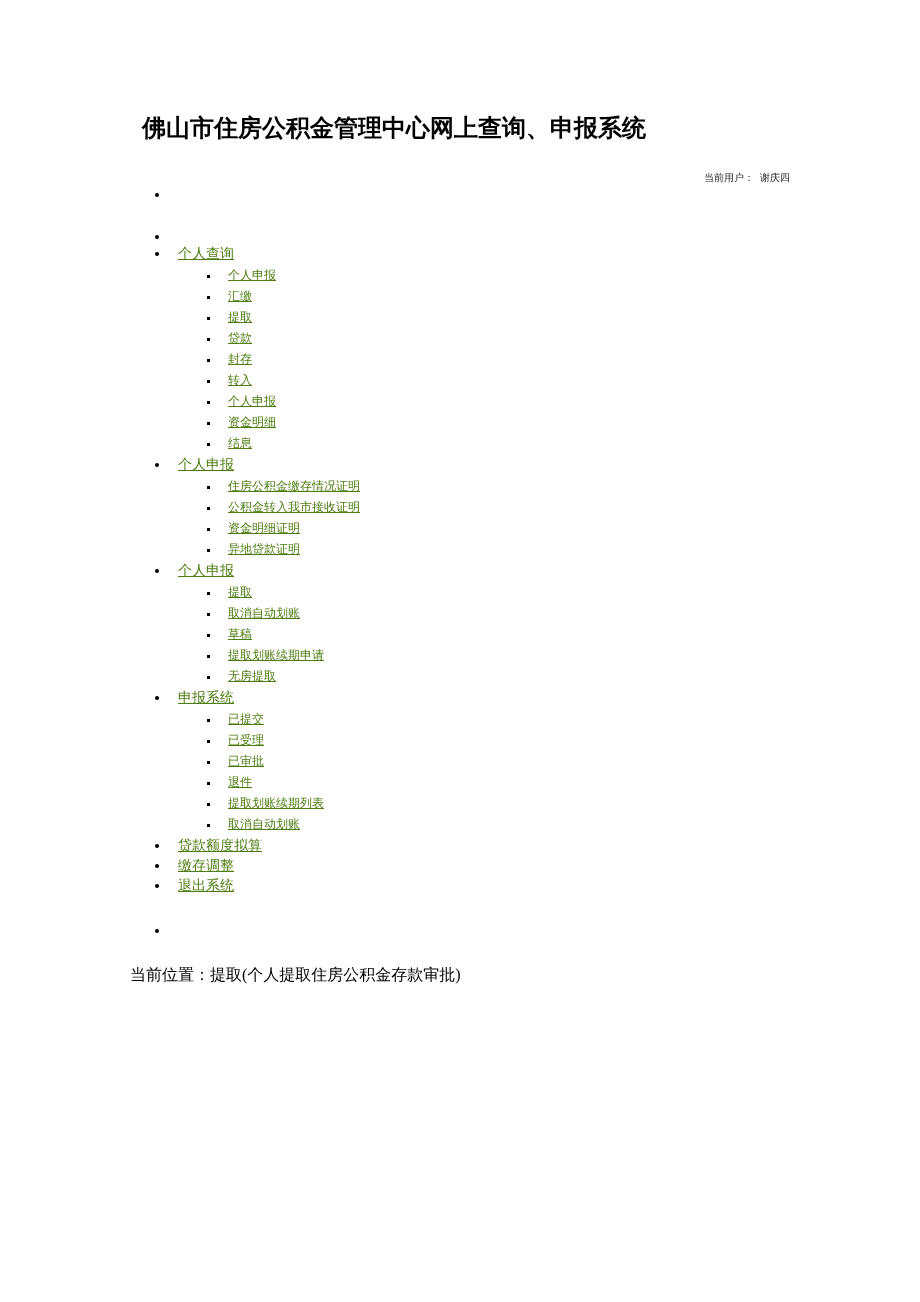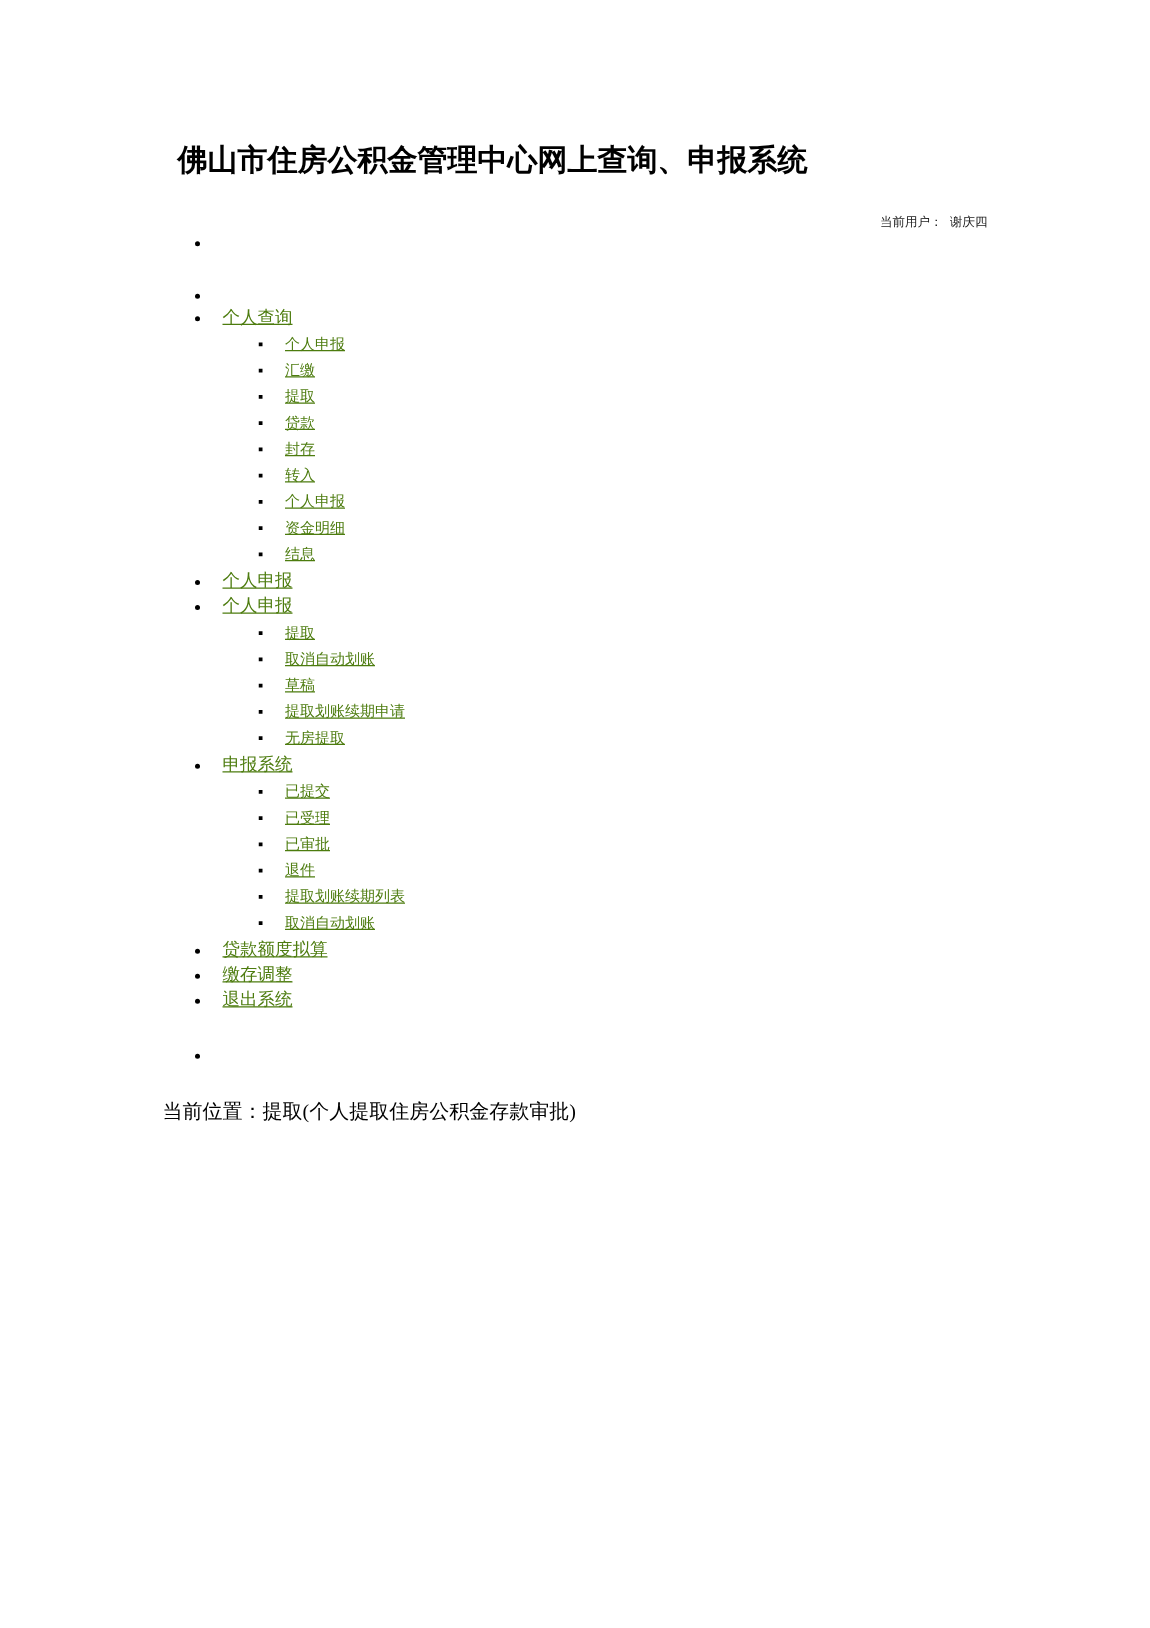--- a/index.html
+++ b/index.html
@@ -97,20 +97,26 @@
       <li><a href="#">封存</a></li>
       <li><a href="#">转入</a></li>
       <li><a href="#">个人申报</a></li>
       <li><a href="#">资金明细</a></li>
       <li><a href="#">结息</a></li>
     </ul>
   </li>
 
   <li>
     <a href="#">个人申报</a>
+    <ul class="sub">
+      <li><a href="#">住房公积金缴存情况证明</a></li>
+      <li><a href="#">公积金转入我市接收证明</a></li>
+      <li><a href="#">资金明细证明</a></li>
+      <li><a href="#">异地贷款证明</a></li>
+    </ul>
   </li>
 
   <li>
     <a href="#">个人申报</a>
     <ul class="sub">
       <li><a href="#">提取</a></li>
       <li><a href="#">取消自动划账</a></li>
       <li><a href="#">草稿</a></li>
       <li><a href="#">提取划账续期申请</a></li>
       <li><a href="#">无房提取</a></li>

